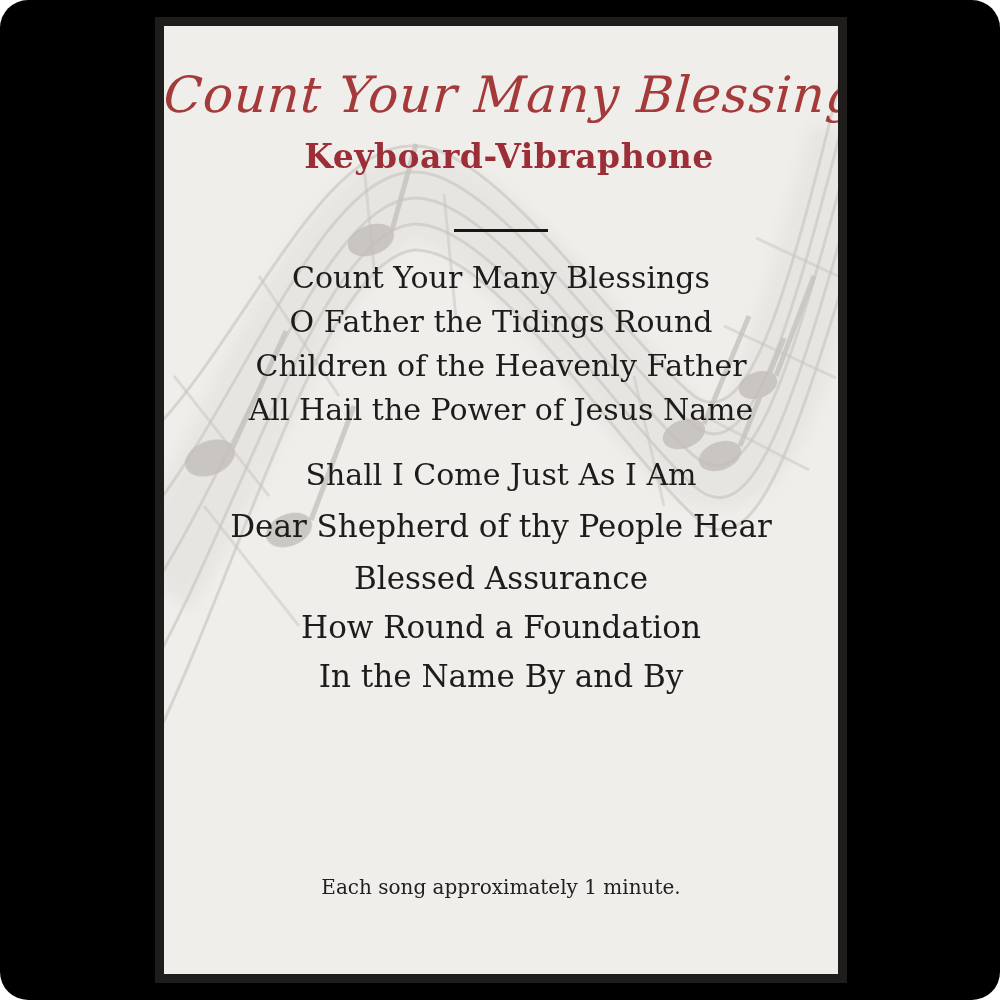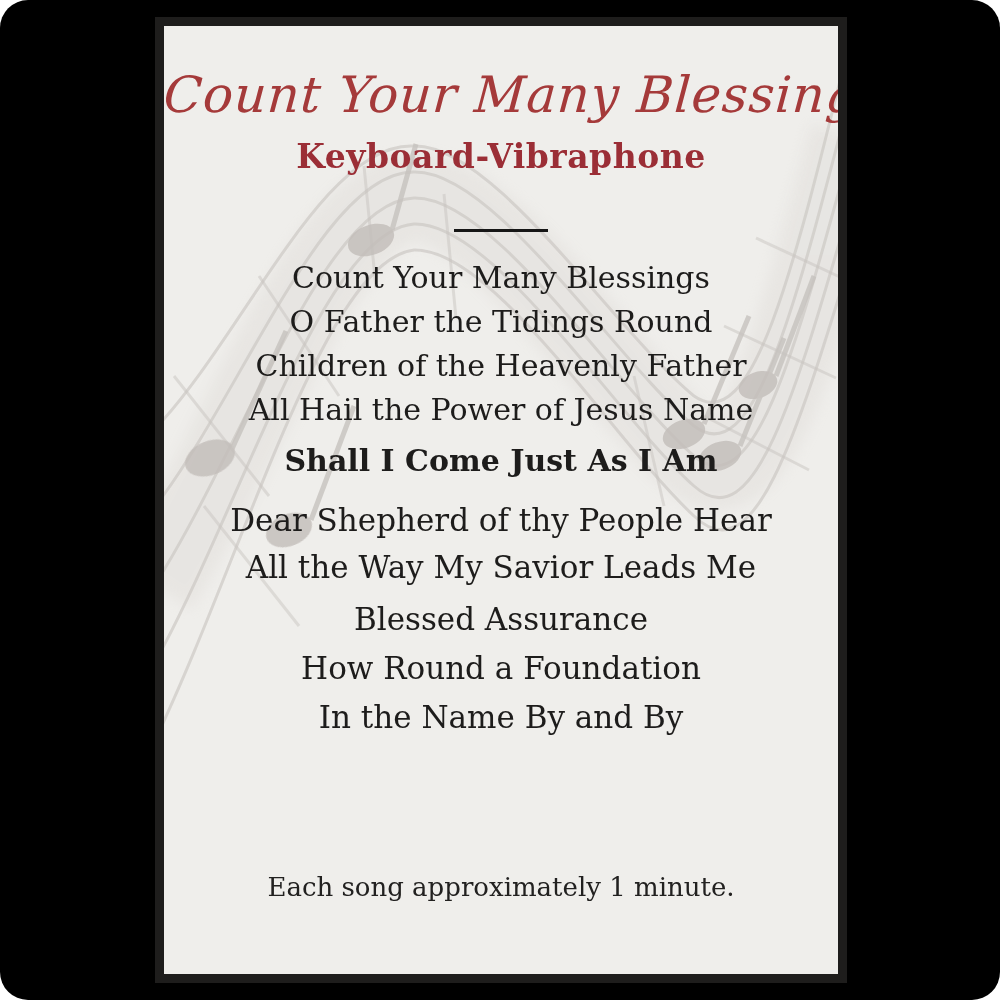--- a/index.html
+++ b/index.html
@@ -31,40 +31,40 @@
   .content-layer{position:relative;z-index:1;width:100%;height:100%;}
   .title{
     position:absolute;top:36px;left:0;width:100%;height:66px;line-height:66px;
     text-align:center;color:var(--title_red);
     font-family:"DejaVu Serif","Liberation Serif",serif;
     font-style:italic;font-size:50px;letter-spacing:1px;
     transform:skewX(-4deg);
     white-space:nowrap;
   }
   .subtitle{
-    position:absolute;top:110px;left:0;width:100%;height:42px;line-height:42px;
+    position:absolute;top:110px;left:8px;width:100%;height:42px;line-height:42px;
     text-align:center;color:var(--subtitle_red);
     font-weight:bold;font-size:33px;letter-spacing:.5px;
   }
   .divider{
     position:absolute;top:203px;left:50%;margin-left:-47px;
     width:94px;height:3px;background:#161616;
   }
   .songs{
     position:absolute;top:230px;left:0;width:100%;
     text-align:center;color:var(--text);
   }
   .song-line{font-size:30px;white-space:nowrap;}
   .group-0 .song-line{line-height:44px;}
-  .group-1{margin-top:6px;font-weight:bold;} .group-1 .song-line{line-height:45px;}
-  .group-2{margin-top:14px;text-align:center;} .group-2 .song-line{line-height:47px;font-size:31px;}
+  .group-1{margin-top:20px;} .group-1 .song-line{line-height:45px;}
+  .group-2{margin-top:6px;text-align:center;} .group-2 .song-line{line-height:47px;font-size:31px;}
   .group-3{margin-top:4px;} .group-3 .song-line{line-height:49px;font-size:31px;}
   .footer{
     position:absolute;top:846px;left:0;width:100%;height:30px;line-height:30px;
-    text-align:center;color:#222120;font-size:26px;
+    text-align:center;color:#222120;font-size:20px;
   }
 </style>
 </head>
 <body>
 
 <div class="frame">
   <div class="card">
 
     <svg class="bg" viewBox="0 0 674 948" aria-hidden="true">
       <defs>
@@ -124,21 +124,20 @@
             <div class="song-line">Count Your Many Blessings</div>
             <div class="song-line">O Father the Tidings Round</div>
             <div class="song-line">Children of the Heavenly Father</div>
             <div class="song-line">All Hail the Power of Jesus Name</div>
           </div>
           <div class="song-group group-1">
             <div class="song-line">Shall I Come Just As I Am</div>
           </div>
           <div class="song-group group-2">
             <div class="song-line">Dear Shepherd of thy People Hear</div>
-            <div class="song-line">All the Way My Savior Leads Me</div>
           </div>
           <div class="song-group group-3">
             <div class="song-line">Blessed Assurance</div>
             <div class="song-line">How Round a Foundation</div>
             <div class="song-line">In the Name By and By</div>
           </div>
         </div>
       <div class="footer">Each song approximately 1 minute.</div>
     </div>
 

